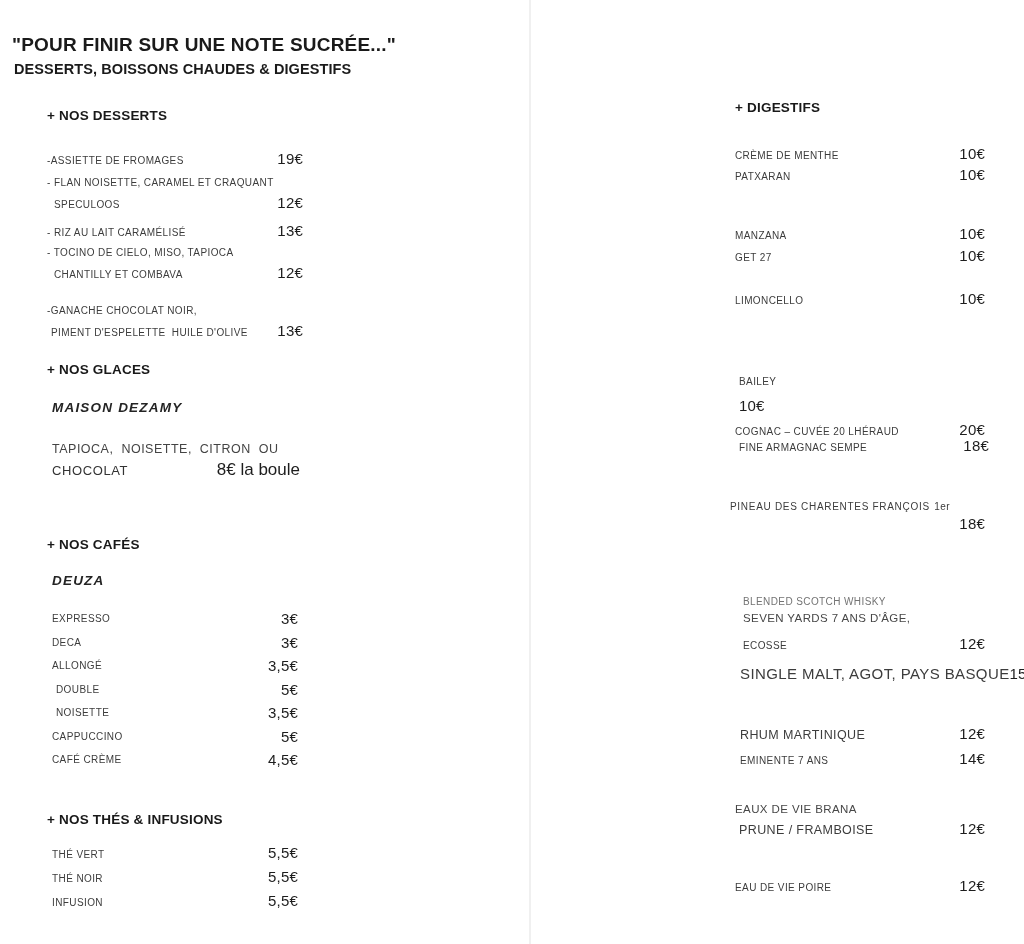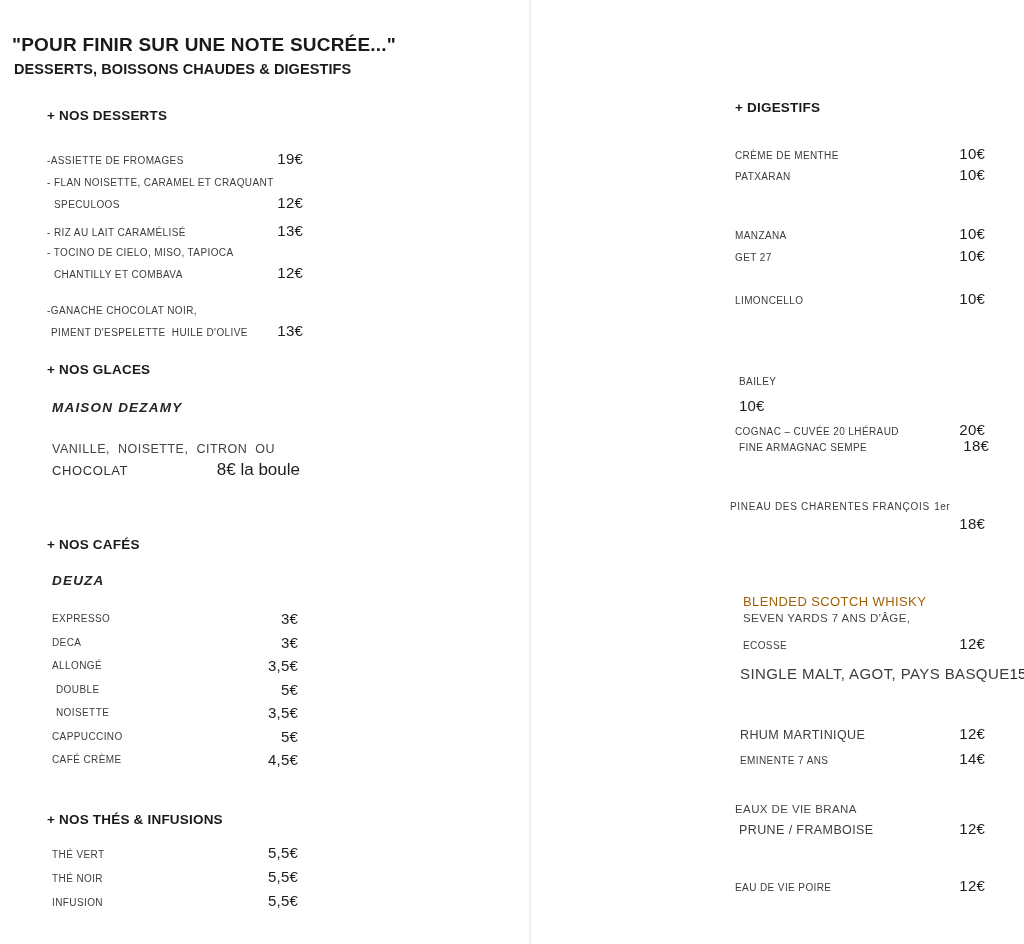--- a/index.html
+++ b/index.html
@@ -65,21 +65,21 @@
     <span class="lbl">-GANACHE CHOCOLAT NOIR,</span>
   </div>
   <div class="menu-row ind2">
     <span class="lbl">PIMENT D'ESPELETTE  HUILE D'OLIVE</span>
     <span class="prc">13€</span>
   </div>
 </div>
 
 <div class="abs sec-heading" style="left:47px;top:362px;">+ NOS GLACES</div>
 <div class="abs brand" style="left:52px;top:400px;">MAISON DEZAMY</div>
-<div class="abs flavors" style="left:52px;top:442px;">VANILLE, NOISETTE, CITRON OU</div>
+<div class="abs flavors" style="left:52px;top:442px;">TAPIOCA, NOISETTE, CITRON OU</div>
 <div class="abs menu-row" style="left:52px;top:460px;width:248px;">
   <span class="lbl-lg">CHOCOLAT</span>
   <span class="prc-lg">8€ la boule</span>
 </div>
 
 <div class="abs sec-heading" style="left:47px;top:537px;">+ NOS CAFÉS</div>
 <div class="abs brand" style="left:52px;top:573px;">DEUZA</div>
 
 <div class="abs coffee" style="left:52px;top:609px;width:246px;">
   <div class="menu-row">
@@ -177,21 +177,21 @@
   <div style="line-height:16px;">
     <span class="lbl" style="letter-spacing:.7px;">PINEAU DES CHARENTES FRANÇOIS</span>
     <span class="lbl suffix">1er</span>
   </div>
   <div class="price-line">
     <span class="prc">18€</span>
   </div>
 </div>
 
 <div class="abs" style="left:743px;top:594px;width:242px;">
-  <div class="sub-line" style="font-size:13px;color:#a16207;">BLENDED SCOTCH WHISKY</div>
+  <div class="sub-line" style="font-size:10px;color:#737373;">BLENDED SCOTCH WHISKY</div>
   <div class="sub-line">SEVEN YARDS 7 ANS D'ÂGE,</div>
   <div class="menu-row" style="margin-top:8px;">
     <span class="lbl">ECOSSE</span>
     <span class="prc">12€</span>
   </div>
 </div>
 
 <div class="abs menu-row" style="left:740px;top:664px;width:245px;">
   <span class="lbl" style="font-size:15px;">SINGLE MALT, AGOT, PAYS BASQUE</span>
   <span class="prc">15€</span>

